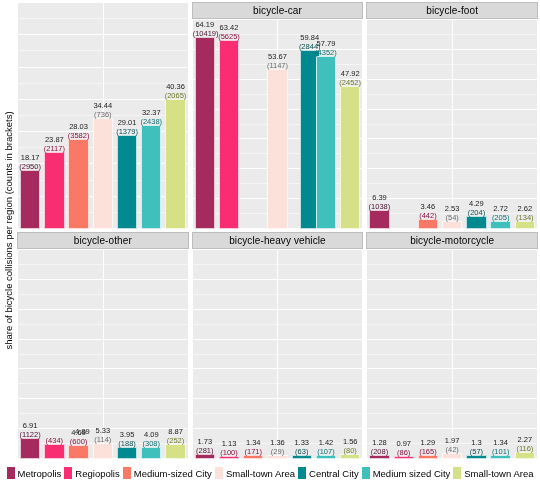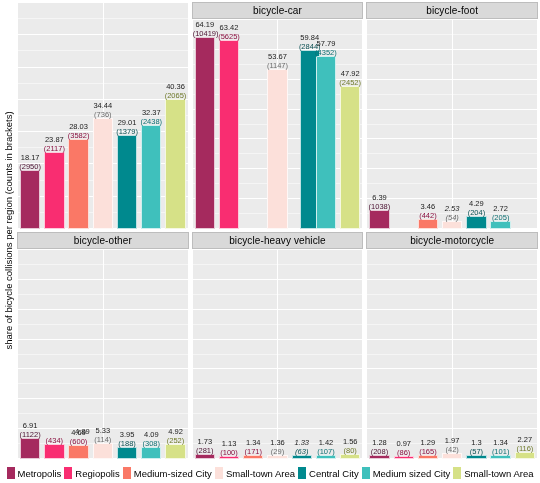--- a/index.html
+++ b/index.html
@@ -303,34 +303,39 @@
             <div class="bar-slot" style="left: 0%; width: 14.2857%;">
               <div class="bar" title="Metropolis: 6.39 (1038)" style="height: 9.12857%; background: rgb(165, 42, 94);"></div>
               <div class="bar-pct" style="bottom: calc(9.12857% + 8px);">6.39</div>
               <div class="bar-cnt" style="bottom: calc(9.12857% - 1px); color: rgb(74, 16, 48);">(1038)</div>
             </div>
             <div class="bar-slot" style="left: 28.5714%; width: 14.2857%;">
               <div class="bar" title="Medium-sized City: 3.46 (442)" style="height: 4.94286%; background: rgb(250, 120, 102);"></div>
               <div class="bar-pct" style="bottom: calc(4.94286% + 8px);">3.46</div>
               <div class="bar-cnt" style="bottom: calc(4.94286% - 1px); color: rgb(138, 16, 64);">(442)</div>
             </div>
-            <div class="bar-slot" style="left: 42.8571%; width: 14.2857%; font-style: italic;">
+            <div class="bar-slot" style="left: 42.8571%; width: 14.2857%;">
               <div class="bar" title="Small-town Area: 2.53 (54)" style="height: 3.61429%; background: rgb(252, 224, 218);"></div>
               <div class="bar-pct" style="bottom: calc(3.61429% + 8px);">2.53</div>
               <div class="bar-cnt" style="bottom: calc(3.61429% - 1px); color: rgb(107, 107, 107);">(54)</div>
             </div>
             <div class="bar-slot" style="left: 57.1429%; width: 14.2857%;">
               <div class="bar" title="Central City: 4.29 (204)" style="height: 6.12857%; background: rgb(0, 137, 142);"></div>
               <div class="bar-pct" style="bottom: calc(6.12857% + 8px);">4.29</div>
               <div class="bar-cnt" style="bottom: calc(6.12857% - 1px); color: rgb(10, 79, 82);">(204)</div>
             </div>
             <div class="bar-slot" style="left: 71.4286%; width: 14.2857%;">
               <div class="bar" title="Medium sized City: 2.72 (205)" style="height: 3.88571%; background: rgb(63, 192, 188);"></div>
               <div class="bar-pct" style="bottom: calc(3.88571% + 8px);">2.72</div>
               <div class="bar-cnt" style="bottom: calc(3.88571% - 1px); color: rgb(13, 111, 114);">(205)</div>
+            </div>
+            <div class="bar-slot" style="left: 85.7143%; width: 14.2857%;">
+              <div class="bar" title="Small-town Area: 2.62 (134)" style="height: 3.74286%; background: rgb(214, 225, 135);"></div>
+              <div class="bar-pct" style="bottom: calc(3.74286% + 8px);">2.62</div>
+              <div class="bar-cnt" style="bottom: calc(3.74286% - 1px); color: rgb(111, 122, 42);">(134)</div>
             </div>
           </div>
         </div>
       </div>
       <div class="facet">
         <div class="facet-strip">bicycle-other</div>
         <div class="facet-panel">
           <div class="gridline-major" style="bottom: 0%;"></div>
           <div class="gridline-minor" style="bottom: 7.14286%;"></div>
           <div class="gridline-major" style="bottom: 14.2857%;"></div>
@@ -373,21 +378,21 @@
               <div class="bar-pct" style="bottom: calc(5.64286% + 8px);">3.95</div>
               <div class="bar-cnt" style="bottom: calc(5.64286% - 1px); color: rgb(10, 79, 82);">(188)</div>
             </div>
             <div class="bar-slot" style="left: 71.4286%; width: 14.2857%;">
               <div class="bar" title="Medium sized City: 4.09 (308)" style="height: 5.84286%; background: rgb(63, 192, 188);"></div>
               <div class="bar-pct" style="bottom: calc(5.84286% + 8px);">4.09</div>
               <div class="bar-cnt" style="bottom: calc(5.84286% - 1px); color: rgb(13, 111, 114);">(308)</div>
             </div>
             <div class="bar-slot" style="left: 85.7143%; width: 14.2857%;">
               <div class="bar" title="Small-town Area: 4.92 (252)" style="height: 7.02857%; background: rgb(214, 225, 135);"></div>
-              <div class="bar-pct" style="bottom: calc(7.02857% + 8px);">4.92</div>
+              <div class="bar-pct" style="bottom: calc(7.02857% + 8px);">8.87</div>
               <div class="bar-cnt" style="bottom: calc(7.02857% - 1px); color: rgb(111, 122, 42);">(252)</div>
             </div>
           </div>
         </div>
       </div>
       <div class="facet">
         <div class="facet-strip">bicycle-heavy vehicle</div>
         <div class="facet-panel">
           <div class="gridline-major" style="bottom: 0%;"></div>
           <div class="gridline-minor" style="bottom: 7.14286%;"></div>
@@ -419,21 +424,21 @@
             <div class="bar-slot" style="left: 28.5714%; width: 14.2857%;">
               <div class="bar" title="Medium-sized City: 1.34 (171)" style="height: 1.91429%; background: rgb(250, 120, 102);"></div>
               <div class="bar-pct" style="bottom: calc(1.91429% + 8px);">1.34</div>
               <div class="bar-cnt" style="bottom: calc(1.91429% - 1px); color: rgb(138, 16, 64);">(171)</div>
             </div>
             <div class="bar-slot" style="left: 42.8571%; width: 14.2857%;">
               <div class="bar" title="Small-town Area: 1.36 (29)" style="height: 1.94286%; background: rgb(252, 224, 218);"></div>
               <div class="bar-pct" style="bottom: calc(1.94286% + 8px);">1.36</div>
               <div class="bar-cnt" style="bottom: calc(1.94286% - 1px); color: rgb(107, 107, 107);">(29)</div>
             </div>
-            <div class="bar-slot" style="left: 57.1429%; width: 14.2857%; font-style: italic;">
+            <div class="bar-slot" style="left: 57.1429%; width: 14.2857%;">
               <div class="bar" title="Central City: 1.33 (63)" style="height: 1.9%; background: rgb(0, 137, 142);"></div>
               <div class="bar-pct" style="bottom: calc(1.9% + 8px);">1.33</div>
               <div class="bar-cnt" style="bottom: calc(1.9% - 1px); color: rgb(10, 79, 82);">(63)</div>
             </div>
             <div class="bar-slot" style="left: 71.4286%; width: 14.2857%;">
               <div class="bar" title="Medium sized City: 1.42 (107)" style="height: 2.02857%; background: rgb(63, 192, 188);"></div>
               <div class="bar-pct" style="bottom: calc(2.02857% + 8px);">1.42</div>
               <div class="bar-cnt" style="bottom: calc(2.02857% - 1px); color: rgb(13, 111, 114);">(107)</div>
             </div>
             <div class="bar-slot" style="left: 85.7143%; width: 14.2857%;">

